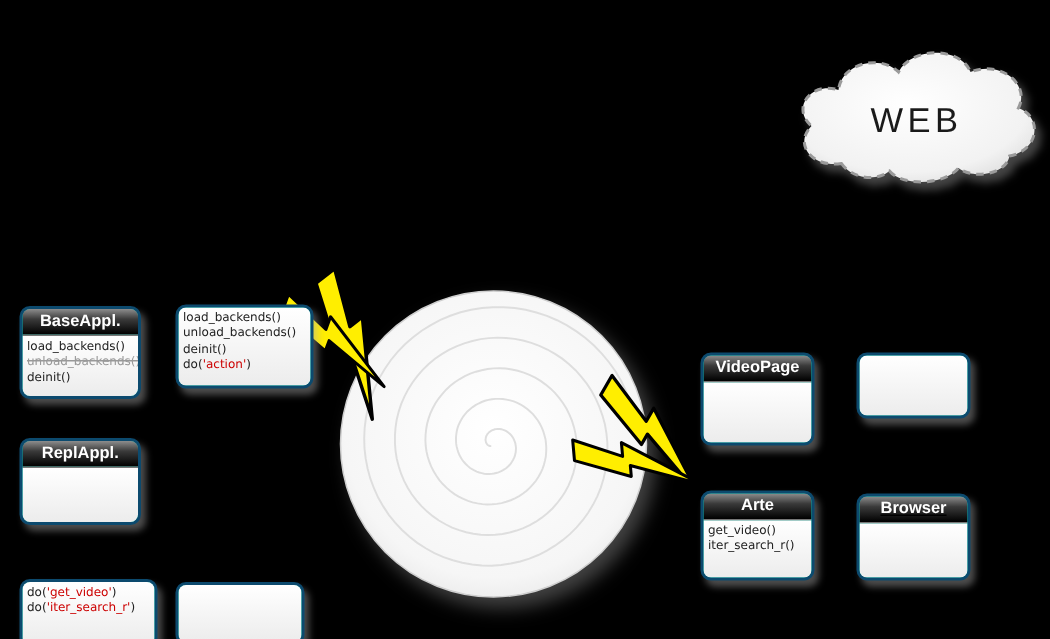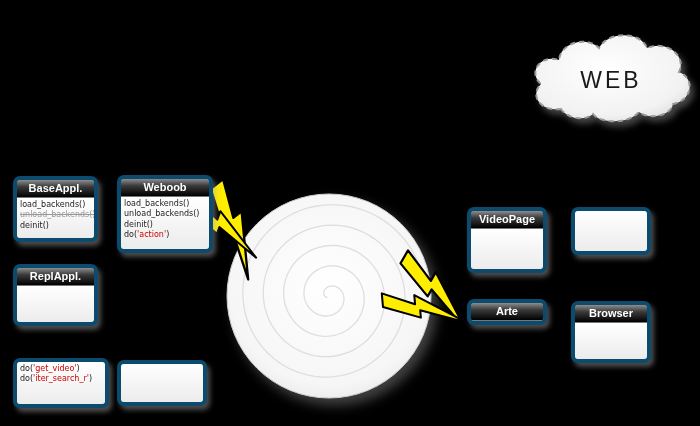--- a/index.html
+++ b/index.html
@@ -1,21 +1,21 @@
 <!DOCTYPE html>
 <html><head>
 <meta charset="utf-8">
 <style>
   html,body{margin:0;padding:0;background:#000;}
   #stage{position:relative;width:700px;height:426px;background:#000;overflow:hidden;
          font-family:"Liberation Sans",sans-serif;padding-left:28px;}
 
   
-  .box{position:absolute;border-radius:7px;overflow:hidden;border:4px solid #0c4a6e;
-       background:#14b8a6;box-shadow:3px 4px 5px rgba(170,170,170,.45);}
+  .box{position:absolute;border-radius:7px;overflow:hidden;border:2px solid #0c4a6e;
+       background:#14b8a6;box-shadow:3px 4px 5px rgba(170,170,170,.45);margin-top:28px;}
   .box-head{background:linear-gradient(to bottom,#8d8d8d 0%,#3a3a3a 40%,#000 100%);
        color:#fff;font-weight:bold;font-size:11px;text-align:center;
        padding:2px 3px 3px;border-bottom:1px solid #777;}
   .box-body{background:linear-gradient(to bottom,#ffffff,#ececec);
        padding:2px 3px;font-family:"DejaVu Sans",sans-serif;font-size:8px;
        line-height:1.3;color:#222;}
   .method{white-space:nowrap;}
   .red{color:#cc0000;text-align:center;}
   .strike{color:#999;text-decoration:line-through;}
 
@@ -28,21 +28,21 @@
   #box-videoob  {left:13px; top:358px;width:88px;}
   #box-videoob   .box-body{min-height:38px;}
   #box-icapvideo{left:117px;top:360px;width:82px;}
   #box-icapvideo .box-body{min-height:34px;}
   #box-basevideo{left:467px;top:207px;width:72px;}
   #box-basevideo .box-body{min-height:36px;}
   #box-videopage{left:571px;top:207px;width:72px;}
   #box-videopage .box-body{min-height:36px;}
   #box-arte     {left:467px;top:299px;width:72px;}
   #box-arte      .box-body{min-height:34px;}
-  #box-browser  {left:571px;top:301px;width:72px;}
+  #box-browser  {left:571px;top:301px;width:72px;text-decoration:underline;}
   #box-browser   .box-body{min-height:32px;}
 
   
   #cloud-svg {position:absolute;left:521px;top:14px;
               filter:drop-shadow(4px 5px 3px rgba(150,150,150,.45));}
   #spiral-svg{position:absolute;left:218px;top:190px;
               filter:drop-shadow(6px 7px 6px rgba(130,130,130,.5));}
   #bolts-svg {position:absolute;left:0;top:0;pointer-events:none;}
   #cloud-label{font-family:"Liberation Sans",sans-serif;letter-spacing:3px;}
 </style>
@@ -90,21 +90,20 @@
   <div id="boxes-layer">
       <div class="box" id="box-baseappl">
         <div class="box-head">BaseAppl.</div>
         <div class="box-body">
           <div class="method"><span>load_backends()</span></div>
           <div class="method"><span class="strike">unload_backends()</span></div>
           <div class="method"><span>deinit()</span></div>
         </div>
       </div>
       <div class="box" id="box-weboob">
-        <div class="box-head">Weboob</div>
         <div class="box-body">
           <div class="method"><span>load_backends()</span></div>
           <div class="method"><span>unload_backends()</span></div>
           <div class="method"><span>deinit()</span></div>
           <div class="method"><span>do(</span><span class="red">'action'</span><span>)</span></div>
         </div>
       </div>
       <div class="box" id="box-replappl">
         <div class="box-head">ReplAppl.</div>
         <div class="box-body"></div>
@@ -120,20 +119,24 @@
       </div>
       <div class="box" id="box-basevideo">
         <div class="box-head">VideoPage</div>
         <div class="box-body"></div>
       </div>
       <div class="box" id="box-videopage">
         <div class="box-body"></div>
       </div>
       <div class="box" id="box-arte">
         <div class="box-head">Arte</div>
+        <div class="box-body">
+          <div class="method"><span>get_video()</span></div>
+          <div class="method"><span>iter_search_r()</span></div>
+        </div>
       </div>
       <div class="box" id="box-browser">
         <div class="box-head">Browser</div>
         <div class="box-body"></div>
       </div>
     </div>
 
 </div>
 
 </body></html>

